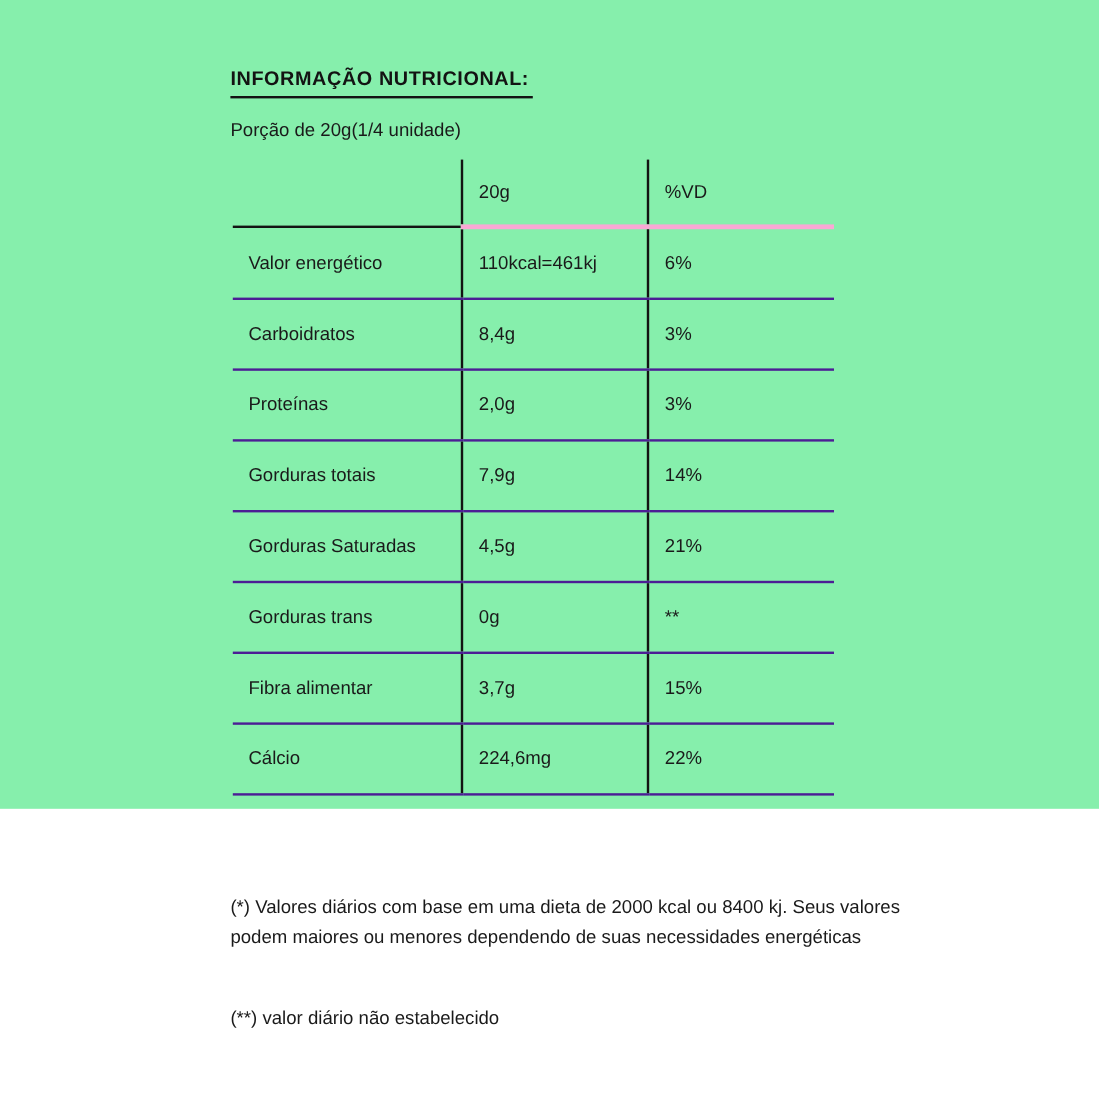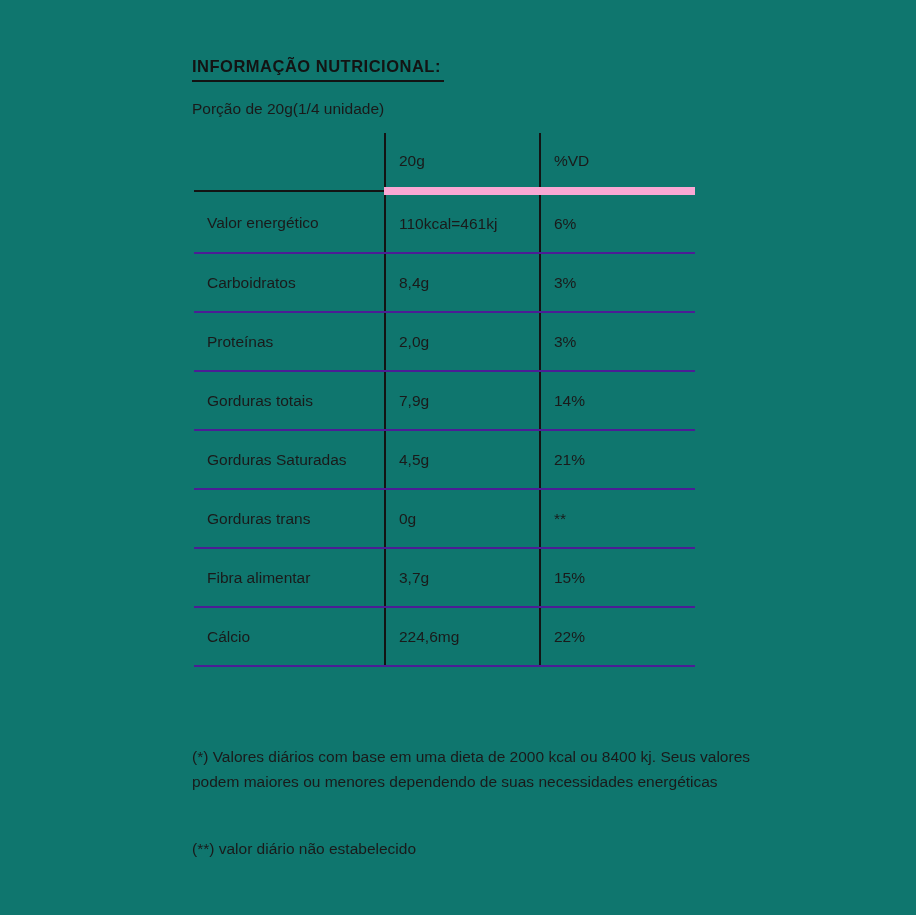--- a/index.html
+++ b/index.html
@@ -12,22 +12,22 @@
     height: 915px;
     position: relative;
     font-family: "Liberation Sans", sans-serif;
     color: #1a1a1a;
     overflow: hidden;
   }
   #sheet {
     position: absolute;
     left: 0; top: 0;
     width: 916px;
-    height: 915px;
-    background: #0f766e;
+    height: 674px;
+    background: #86efac;
   }
 
   
   .title-block {
     position: absolute;
     left: 192px;
     top: 56px;
     width: 252px;
   }
   .title {
@@ -73,21 +73,21 @@
     height: 57px;
     padding: 0 0 0 13px;
     font-size: 15.5px;
     line-height: 19px;
     vertical-align: middle;
     color: #1a1a1a;
     border: 0;
   }
   .nut-table tr.head td {
     height: 54px;
-    border-bottom: 8px solid #f9a8d4;
+    border-bottom: 4px solid #f9a8d4;
   }
   .nut-table tr.body td {
     border-bottom: 2px solid #4c1d95;
   }
   
   .nut-table td.vr {
     border-left: 2px solid #131313;
   }
   
   .nut-table tr.head td.c1 { border-bottom: 2px solid #131313; }

